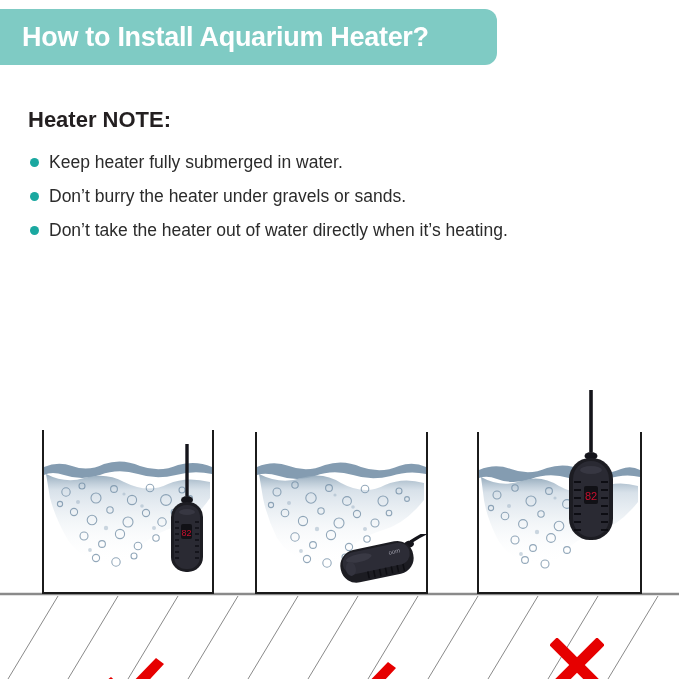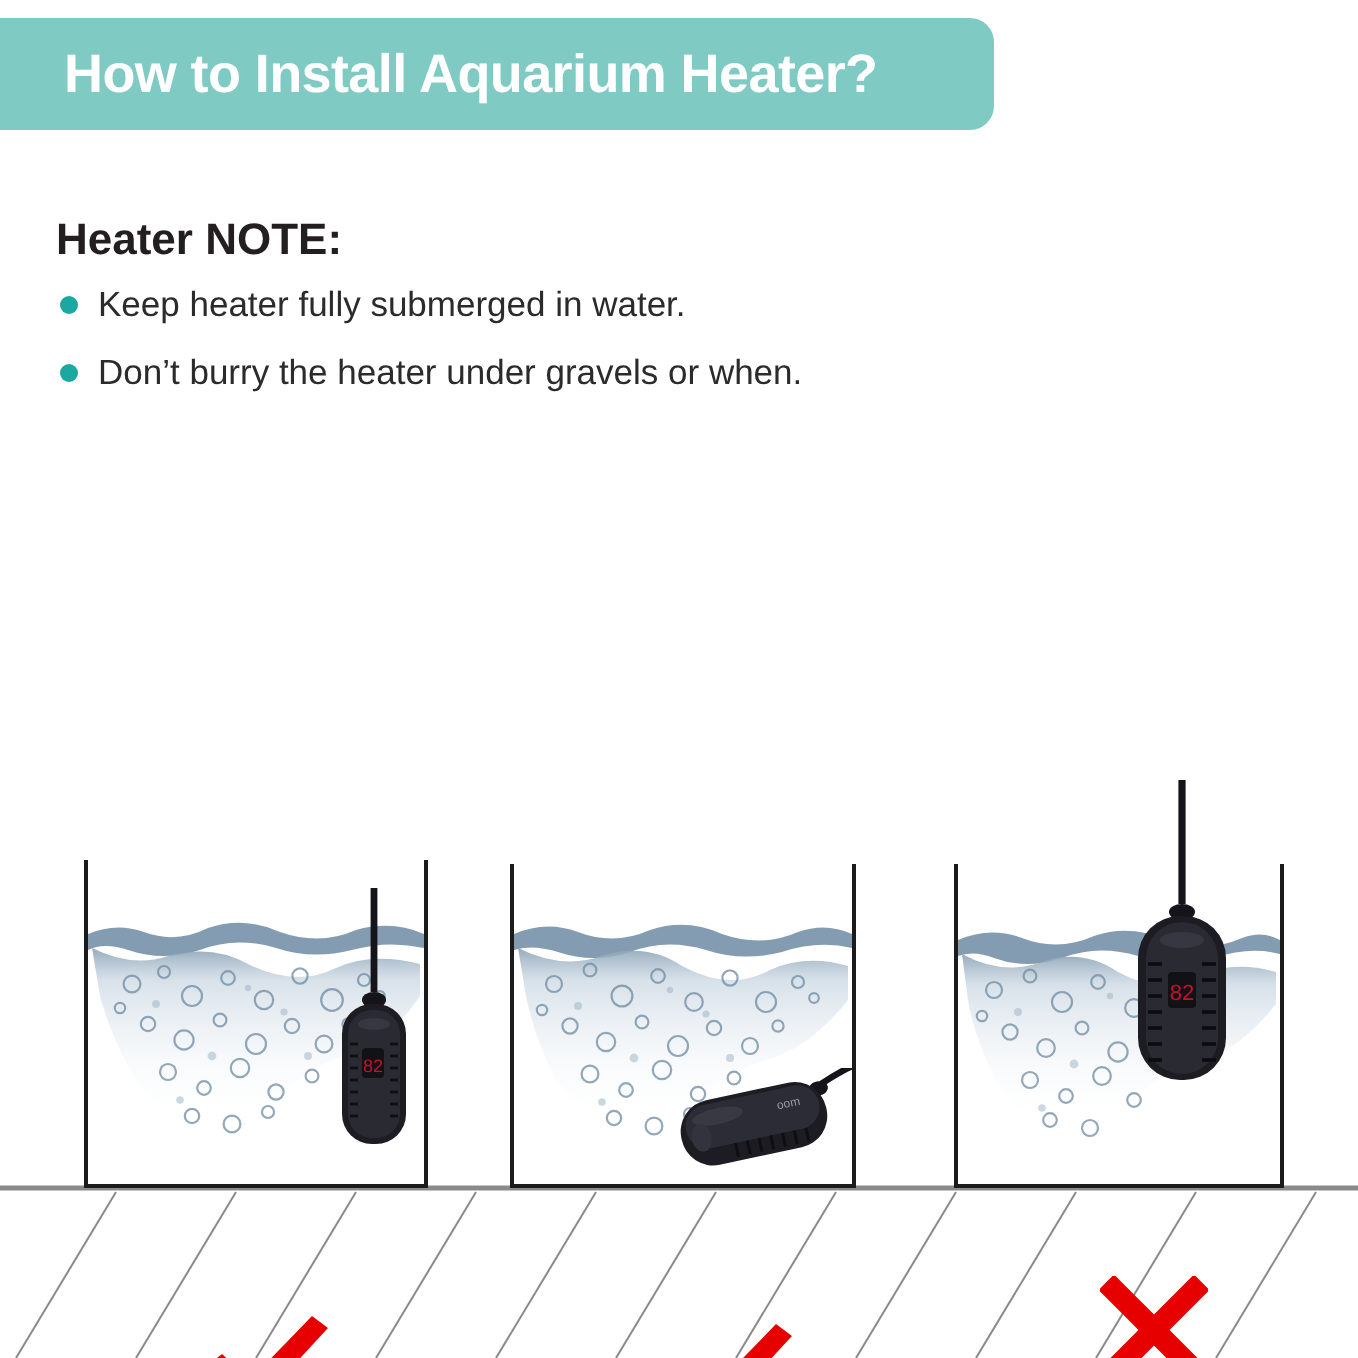--- a/index.html
+++ b/index.html
@@ -28,37 +28,37 @@
     border-top-right-radius: 12px;
     border-bottom-right-radius: 12px;
     display: flex;
     align-items: center;
   }
   #header-title {
     color: #ffffff;
     font-size: 27px;
     font-weight: bold;
     letter-spacing: -0.3px;
-    padding-left: 32px;
+    padding-left: 22px;
     white-space: nowrap;
   }
 
   
   #notes-heading {
     position: absolute;
     left: 28px;
     top: 107px;
     font-size: 22px;
     font-weight: bold;
     letter-spacing: 0px;
   }
   #notes-list {
     position: absolute;
     left: 30px;
-    top: 141px;
+    top: 151px;
     width: 620px;
   }
   .note-item {
     display: flex;
     align-items: flex-start;
     margin-bottom: 12px;
     height: 22px;
   }
   .note-bullet {
     width: 9px;
@@ -145,21 +145,25 @@
 
 <div id="notes-heading">Heater NOTE:</div>
 
 <div id="notes-list">
   <div class="note-item">
     <span class="note-bullet"></span>
     <span class="note-text">Keep heater fully submerged in water.</span>
   </div>
   <div class="note-item">
     <span class="note-bullet"></span>
-    <span class="note-text">Don’t burry the heater under gravels or when.</span>
+    <span class="note-text">Don’t burry the heater under gravels or sands.</span>
+  </div>
+  <div class="note-item">
+    <span class="note-bullet"></span>
+    <span class="note-text"> Don’t take the heater out of water directly when it’s heating.</span>
   </div>
 </div>
 
 <div id="illustration">
 
   <svg id="floor-svg" viewBox="0 0 679 379" preserveAspectRatio="none">
     <line x1="0" y1="294" x2="679" y2="294" stroke="#8a8a8a" stroke-width="2.5"></line>
     <g stroke="#8a8a8a" stroke-width="1" fill="none">
       <line x1="58" y1="296" x2="8" y2="379"></line>
       <line x1="118" y1="296" x2="68" y2="379"></line>

